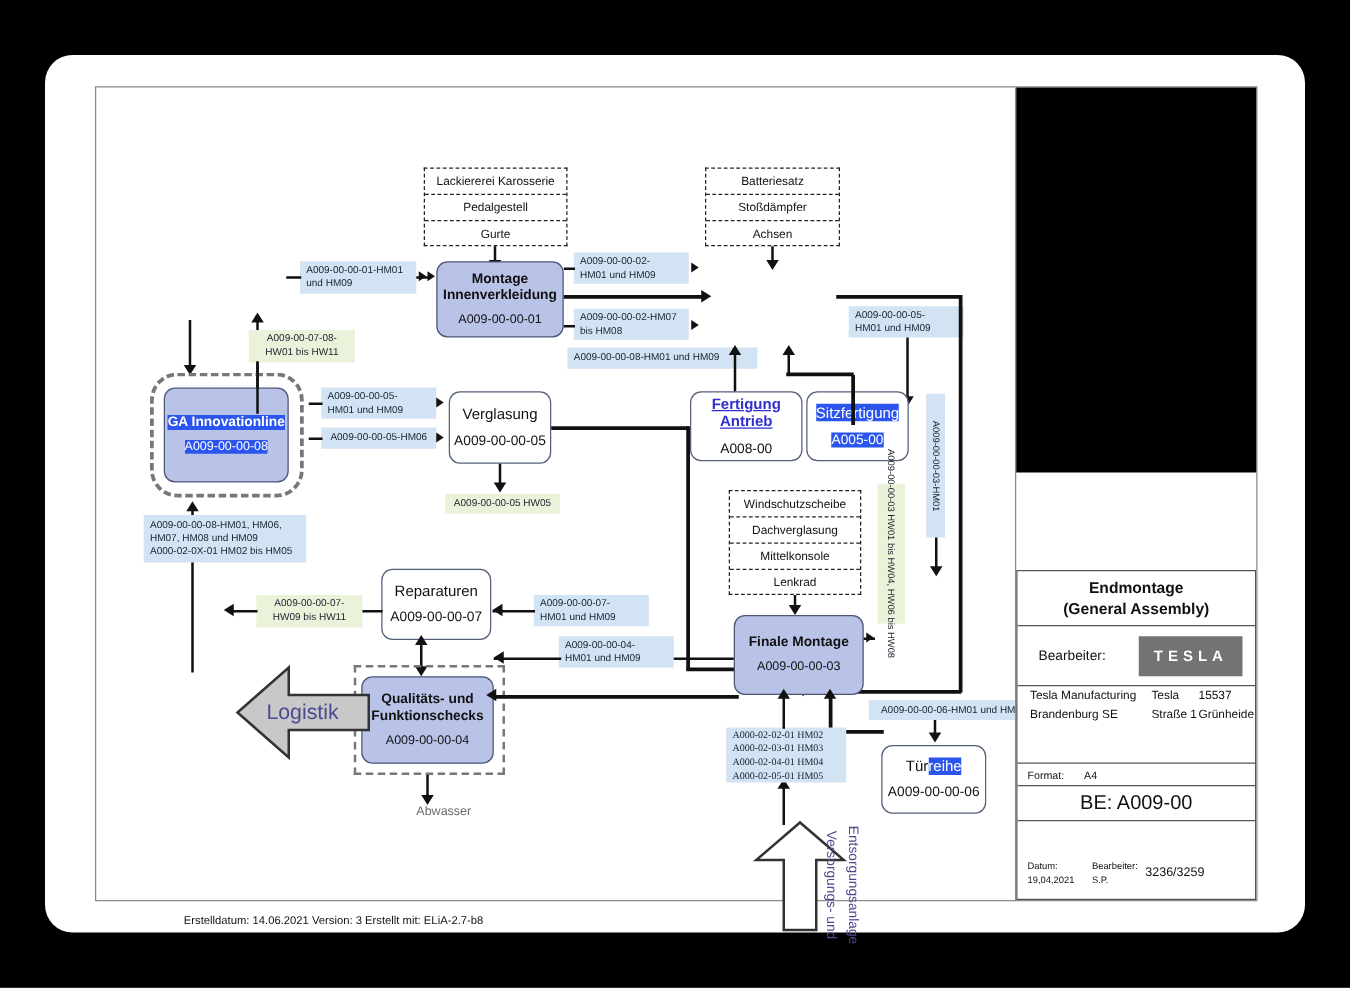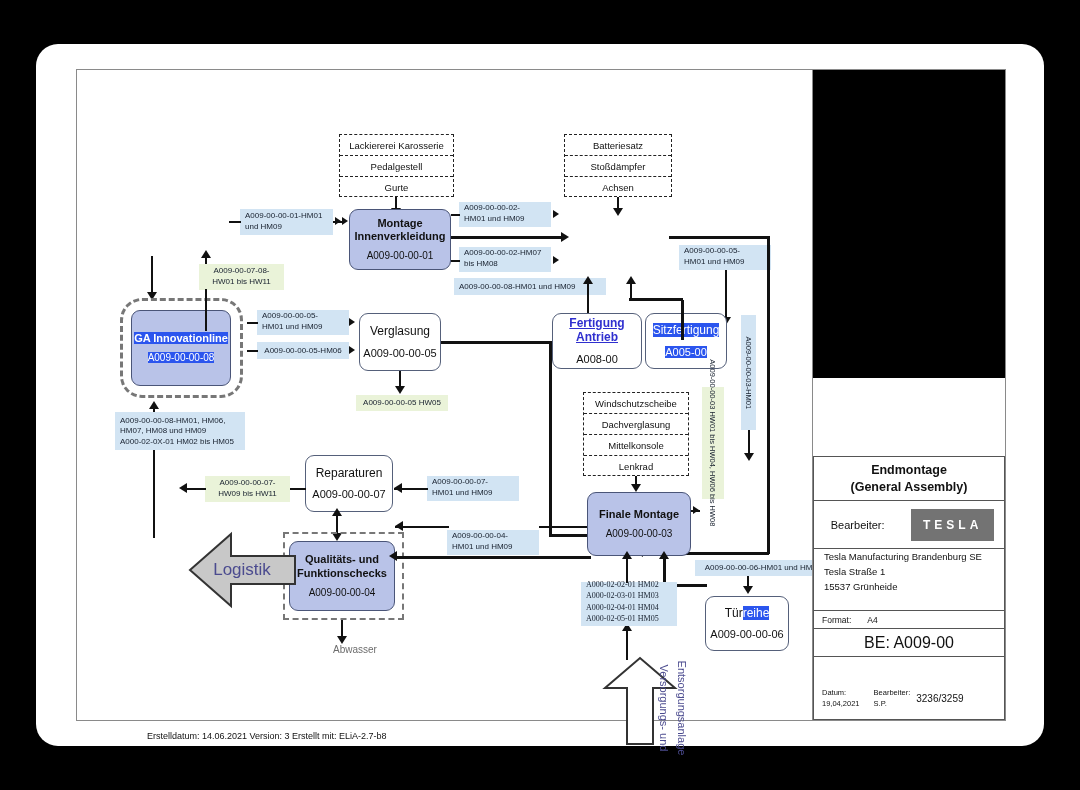--- a/index.html
+++ b/index.html
@@ -24,21 +24,21 @@
   .mstack{position:absolute;box-sizing:border-box;border:1.4px dashed #222;background:#fff;}
   .mstack div{box-sizing:border-box;border-bottom:1.4px dashed #222;display:flex;align-items:center;
               justify-content:center;font-size:9.5px;color:#111;}
   .mstack div:last-child{border-bottom:none;}
 
   
   .dframe{position:absolute;box-sizing:border-box;border:2px dashed #777;background:transparent;}
   .dframe.r{border-radius:20px;border-width:3px;}
 
   
-  .lbl{position:absolute;box-sizing:border-box;display:flex;flex-direction:column;justify-content:flex-end;
+  .lbl{position:absolute;box-sizing:border-box;display:flex;flex-direction:column;justify-content:center;
        font-size:8px;color:#17202e;line-height:1.35;padding:2px 5px;}
   .lbl.blue{background:#d2e4f3;}
   .lbl.green{background:#eaf3d9;}
   .lbl.c{align-items:center;text-align:center;}
   .lbl.serif{font-family:"Liberation Serif",serif;font-size:8px;line-height:1.4;}
   .vlbl{position:absolute;box-sizing:border-box;display:flex;align-items:center;justify-content:center;
         font-size:7.5px;color:#17202e;line-height:1.3;text-align:center;}
   .vlbl span{display:block;transform:rotate(90deg);white-space:nowrap;}
   .vlbl.blue{background:#d2e4f3;}
   .vlbl.green{background:#eaf3d9;}
@@ -73,21 +73,21 @@
   
   #tb{position:absolute;box-sizing:border-box;border:1px solid #555;background:#fff;}
   #tb .row{box-sizing:border-box;border-bottom:1px solid #555;}
   #tb .row:last-child{border-bottom:none;}
   .tb-title{height:44px;display:flex;flex-direction:column;align-items:center;justify-content:center;
             font-weight:bold;font-size:12.5px;line-height:1.35;color:#111;}
   .tb-bear{height:48px;display:flex;align-items:center;}
   .tb-bear .b1{width:46%;display:flex;align-items:center;justify-content:center;font-size:11px;color:#111;}
   .tb-bear .b2{flex:1;display:flex;align-items:center;justify-content:center;}
   .tesla{background:#737373;color:#fff;padding:9px 12px;font-size:12px;letter-spacing:4px;font-weight:bold;}
-  .tb-addr{height:62px;display:flex;flex-direction:column;justify-content:flex-start;padding-left:10px;
+  .tb-addr{height:62px;display:flex;flex-direction:row;justify-content:flex-end;padding-left:10px;
            font-size:9.5px;line-height:1.6;color:#111;}
   .tb-fmt{height:18px;display:flex;align-items:center;padding-left:8px;font-size:8.5px;color:#111;gap:16px;}
   .tb-be{height:28px;display:flex;align-items:center;justify-content:center;font-size:16px;color:#111;}
   .tb-foot{height:30px;display:flex;align-items:center;font-size:7.5px;color:#111;margin-top:26px;}
   .tb-foot .c{padding-left:8px;line-height:1.5;}
   .tb-foot .c2{padding-left:14px;}
   .tb-foot .c3{padding-left:6px;font-size:10px;}
   #footnote{position:absolute;font-size:9px;color:#111;}
 </style>
 </head>
@@ -294,21 +294,21 @@
     <div class="ah d" style="left:260px;top:566px;"></div>
     <div class="abs gray" style="left:238px;top:574px;width:80px;text-align:center;font-size:10px;">Abwasser</div>
 
     <div class="barrow" style="left:110px;top:460px;width:110px;height:80px;">
       <svg width="110" height="80" viewBox="0 0 110 80" style="position:absolute;left:0;top:0;">
         <path d="M108 26 L44 26 L44 4 L3 40 L44 76 L44 54 L108 54 Z" fill="#c8c8c8" stroke="#333" stroke-width="2"></path>
       </svg>
       <span class="cap" style="margin-left:0;">Logistik</span>
     </div>
 
-    <div class="lbl blue" style="left:370px;top:460px;width:92px;height:25px;">
+    <div class="lbl blue" style="left:370px;top:439px;width:92px;height:25px;">
       <div>A009-00-00-04-</div>
       <div>HM01 und HM09</div>
     </div>
     <div class="ln lnh" style="left:318px;top:456px;width:54px;"></div>
     <div class="ah l" style="left:318px;top:451px;"></div>
     <div class="ln lnh" style="left:462px;top:456px;width:48px;"></div>
 
     <div class="ln lnh thick" style="left:318px;top:486px;width:196px;"></div>
     <div class="ah l" style="left:312px;top:481px;"></div>
 

